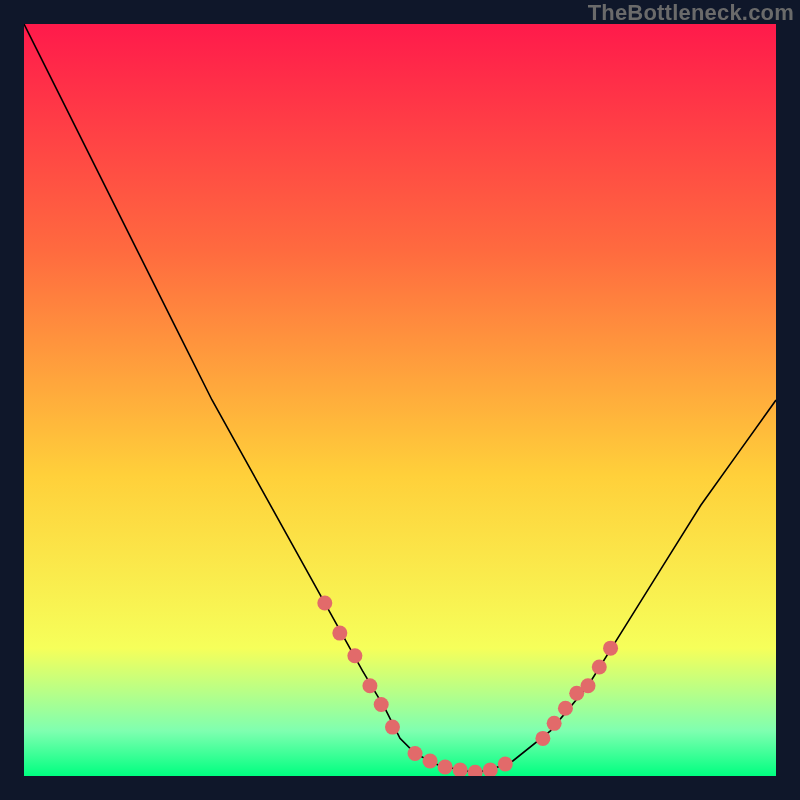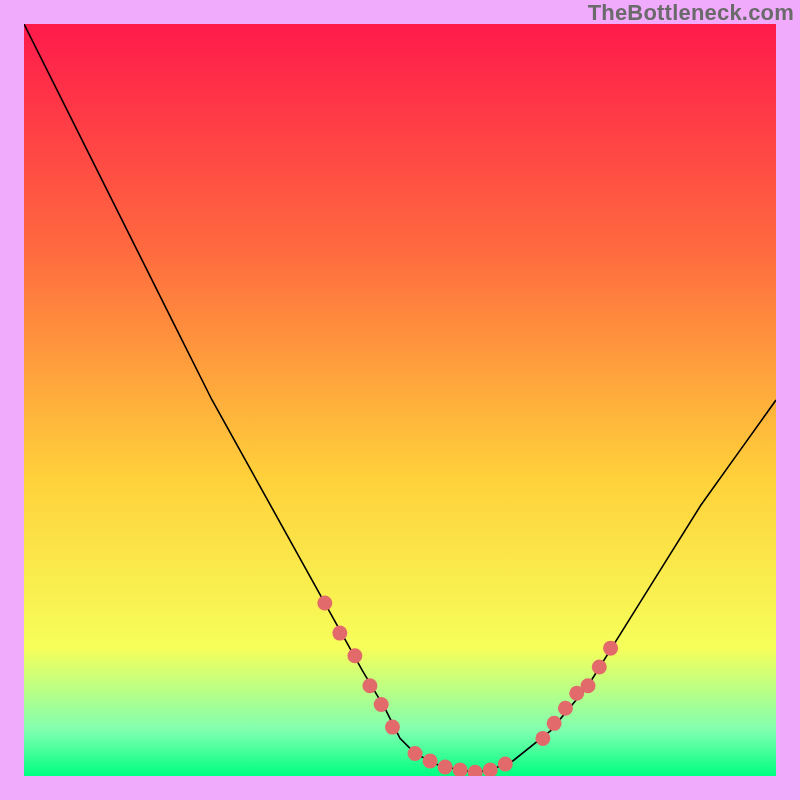--- a/index.html
+++ b/index.html
@@ -9,21 +9,21 @@
     height: 800px;
     overflow: hidden;
     background: #000;
   }
   .frame {
     position: absolute;
     left: 0;
     top: 0;
     width: 800px;
     height: 800px;
-    background: #f0abfc;
+    background: #0f172a;
   }
   .plot-area {
     position: absolute;
     left: 24px;
     top: 24px;
     width: 752px;
     height: 752px;
     overflow: hidden;
   }
   .watermark {

